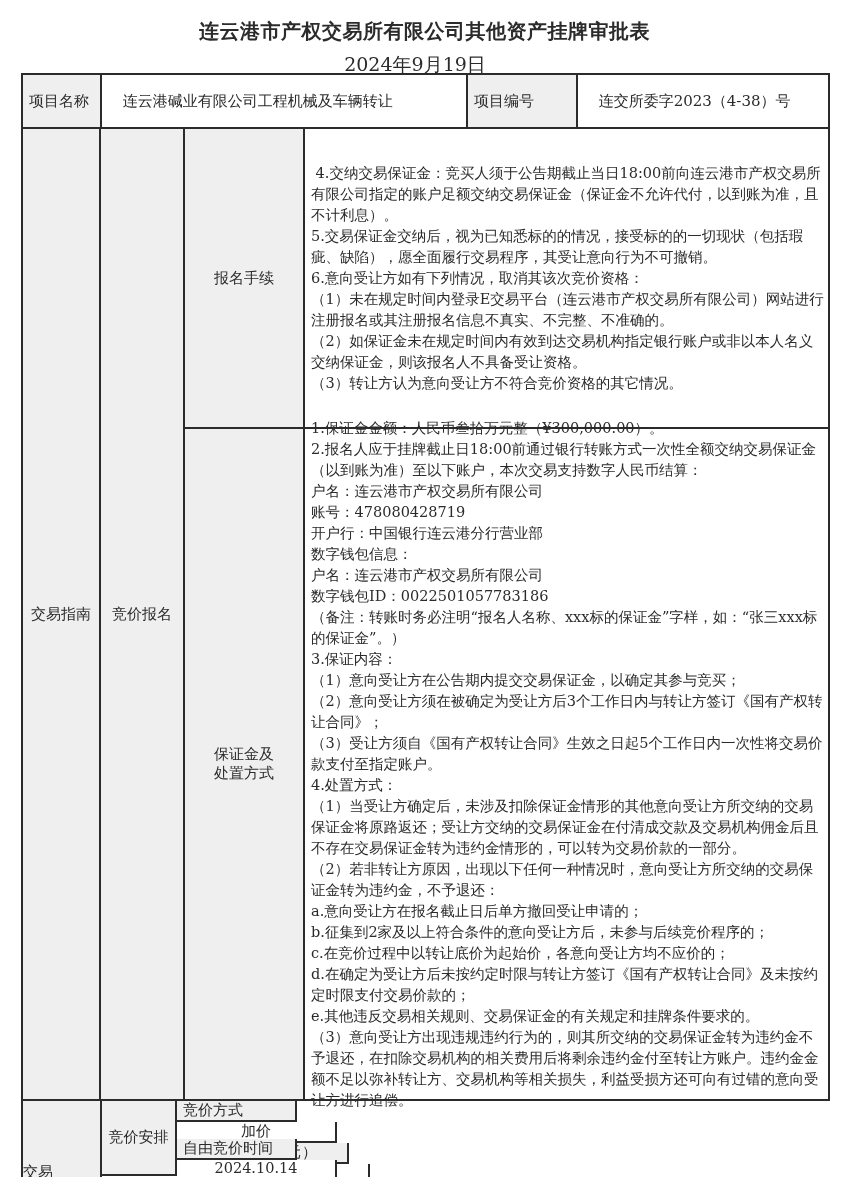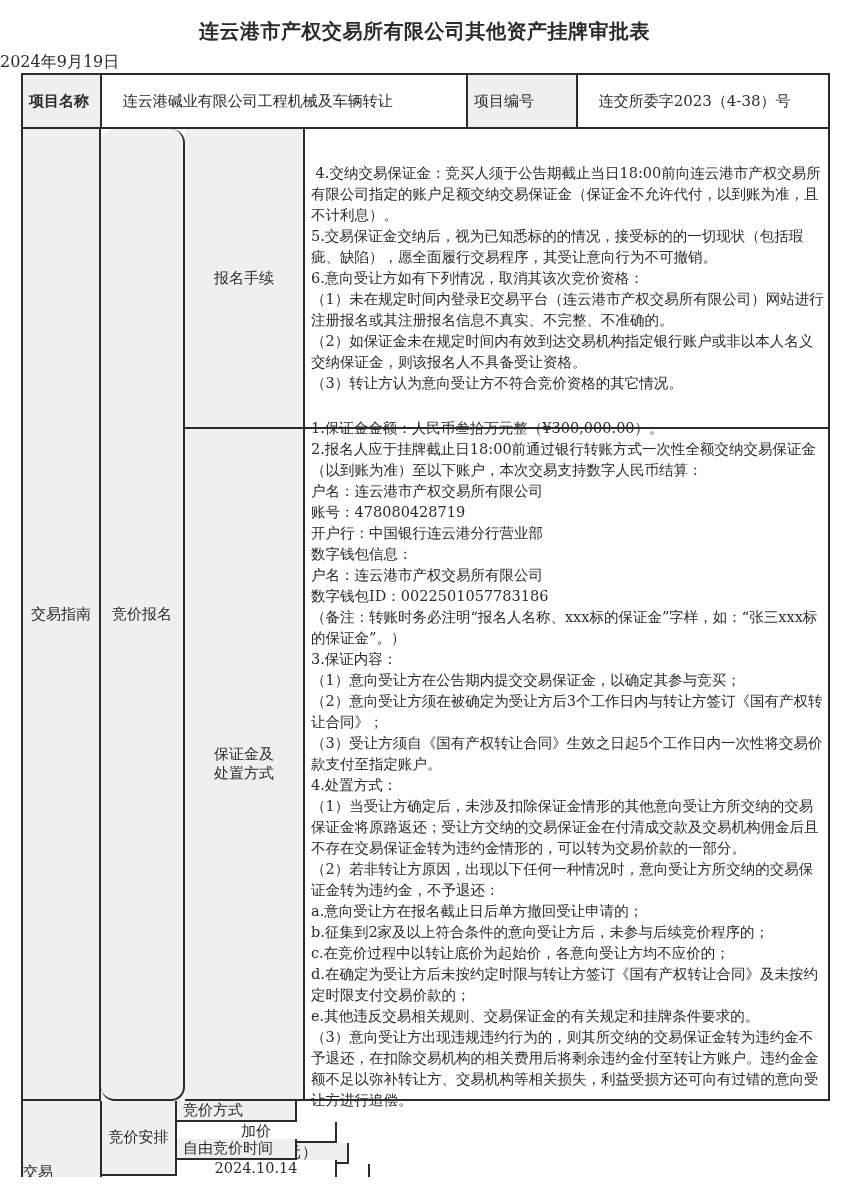--- a/index.html
+++ b/index.html
@@ -9,22 +9,22 @@
     font-family:"DejaVu Serif","Liberation Serif",serif;
     color:#2b2b2b;
     -webkit-font-smoothing:antialiased;
   }
   .page { position:relative; width:849px; height:1200px; background:#fff; }
   .doc-title {
     padding-top:18px; text-align:center;
     font-size:20px; font-weight:bold; letter-spacing:0.5px;
   }
   .doc-date {
-    width:830px; text-align:left;
-    margin-top:7px; font-size:16px; height:19px;
+    width:830px; text-align:center;
+    margin-top:7px; font-size:19px; height:19px;
   }
   .tbl {
     margin-left:21px; width:809px;
     border-top:2px solid #2b2b2b; border-left:2px solid #2b2b2b;
     margin-top:2px;
   }
   .row { display:flex; align-items:stretch; }
   .c {
     border-right:2px solid #2b2b2b; border-bottom:2px solid #2b2b2b;
     font-size:15px;
@@ -37,27 +37,27 @@
   .val-center { display:flex; align-items:center; justify-content:center; text-align:center; }
   .pre { white-space:pre-line; }
   .content {
     display:flex; align-items:center;
     padding:6px 4px 6px 6px;
     font-size:14.5px; line-height:21px;
   }
   .content .txt { white-space:pre-wrap; overflow-wrap:break-word; width:100%; }
   
   .r1 { height:54px; }
-  .r1 .a { width:79px;font-weight:bold; }
+  .r1 .a { width:79px; }
   .r1 .b { width:367px; }
   .r1 .d { width:110px; }
   .r1 .e { width:253px; }
   
   .main .a { width:79px; }
-  .main .b { width:85px;border-radius:14px; }
+  .main .b { width:85px; }
   .main .rest { width:645px; display:flex; flex-direction:column; }
   .main .sub { display:flex; }
   .sub1 { height:300px; }
   .sub2 { height:672px; }
   .main .c-lab { width:120px; }
   .main .c-val { width:525px; }
   
   .bottom { height:76px; overflow:hidden; }
   .bottom .a { width:79px; height:110px; position:relative; border-bottom:none; }
   .bottom .a .partial {

